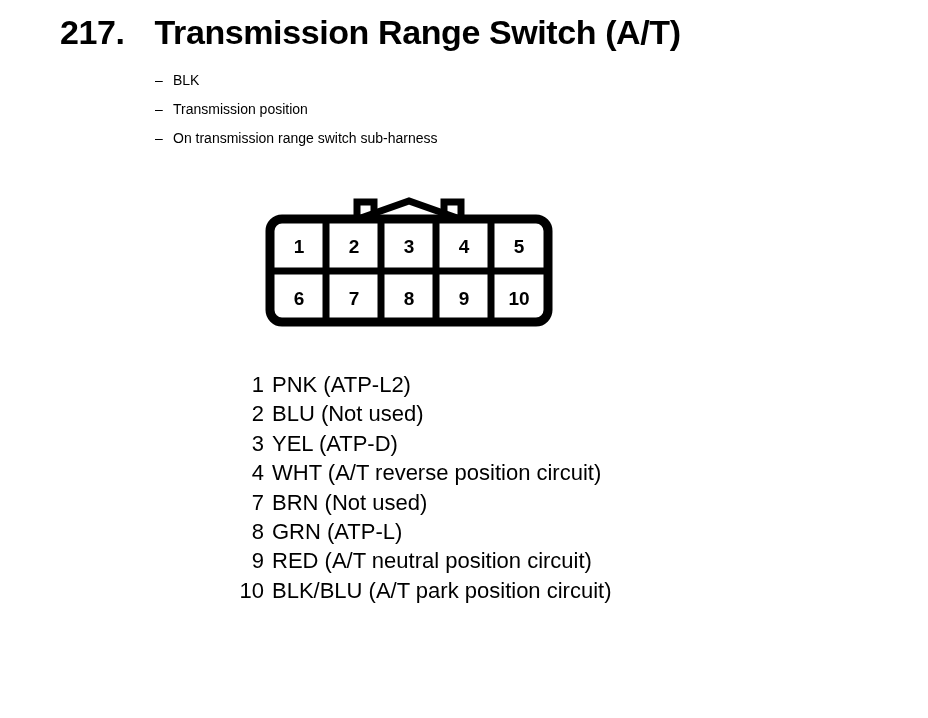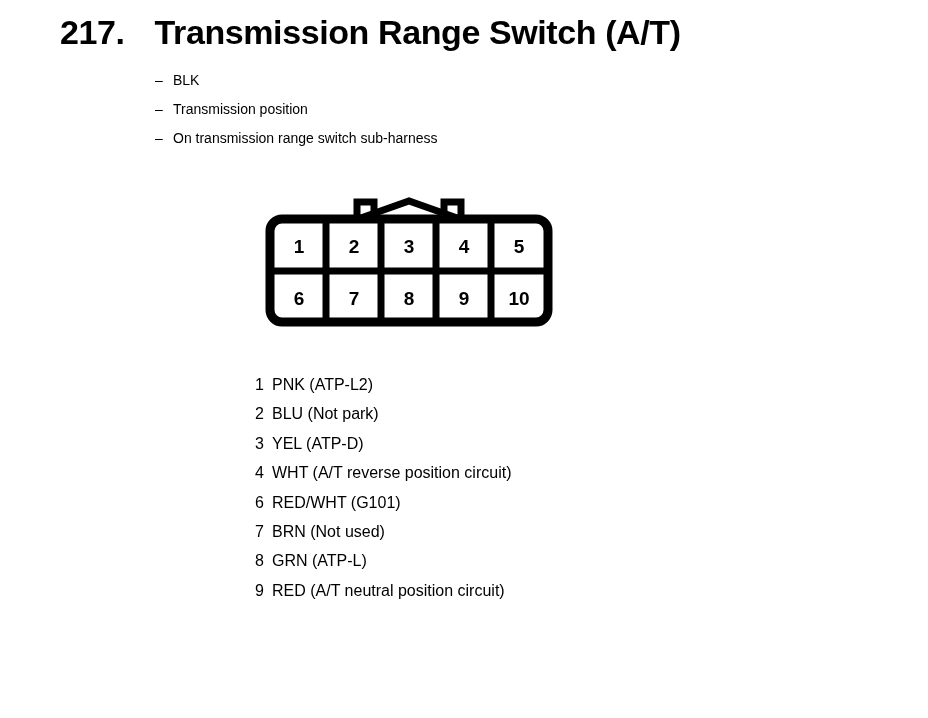--- a/index.html
+++ b/index.html
@@ -64,21 +64,21 @@
     font-weight: bold;
     text-anchor: middle;
     fill: #000000;
   }
 
   
   #legend {
     position: absolute;
     left: 232px;
     top: 370px;
-    font-size: 16px;
+    font-size: 22px;
     line-height: 29.4px;
   }
   .legend-row {
     white-space: nowrap;
     display: block;
   }
   .legend-num {
     display: inline-block;
     width: 32px;
     text-align: right;
@@ -140,33 +140,33 @@
     <text class="conn-pin-label" x="206" y="109">9</text>
     <text class="conn-pin-label" x="261" y="109">10</text>
   </svg>
 </div>
 
 <div id="legend">
   <span class="legend-row">
     <span class="legend-num">1</span><span class="legend-desc">PNK (ATP-L2)</span>
   </span>
   <span class="legend-row">
-    <span class="legend-num">2</span><span class="legend-desc">BLU (Not park)</span>
+    <span class="legend-num">2</span><span class="legend-desc">BLU (Not used)</span>
   </span>
   <span class="legend-row">
     <span class="legend-num">3</span><span class="legend-desc">YEL (ATP-D)</span>
   </span>
   <span class="legend-row">
     <span class="legend-num">4</span><span class="legend-desc">WHT (A/T reverse position circuit)</span>
-  </span>
-  <span class="legend-row">
-    <span class="legend-num">6</span><span class="legend-desc">RED/WHT (G101)</span>
   </span>
   <span class="legend-row">
     <span class="legend-num">7</span><span class="legend-desc">BRN (Not used)</span>
   </span>
   <span class="legend-row">
     <span class="legend-num">8</span><span class="legend-desc">GRN (ATP-L)</span>
   </span>
   <span class="legend-row">
     <span class="legend-num">9</span><span class="legend-desc">RED (A/T neutral position circuit)</span>
   </span>
+  <span class="legend-row">
+    <span class="legend-num">10</span><span class="legend-desc">BLK/BLU (A/T park position circuit)</span>
+  </span>
 </div>
 
 </body></html>

